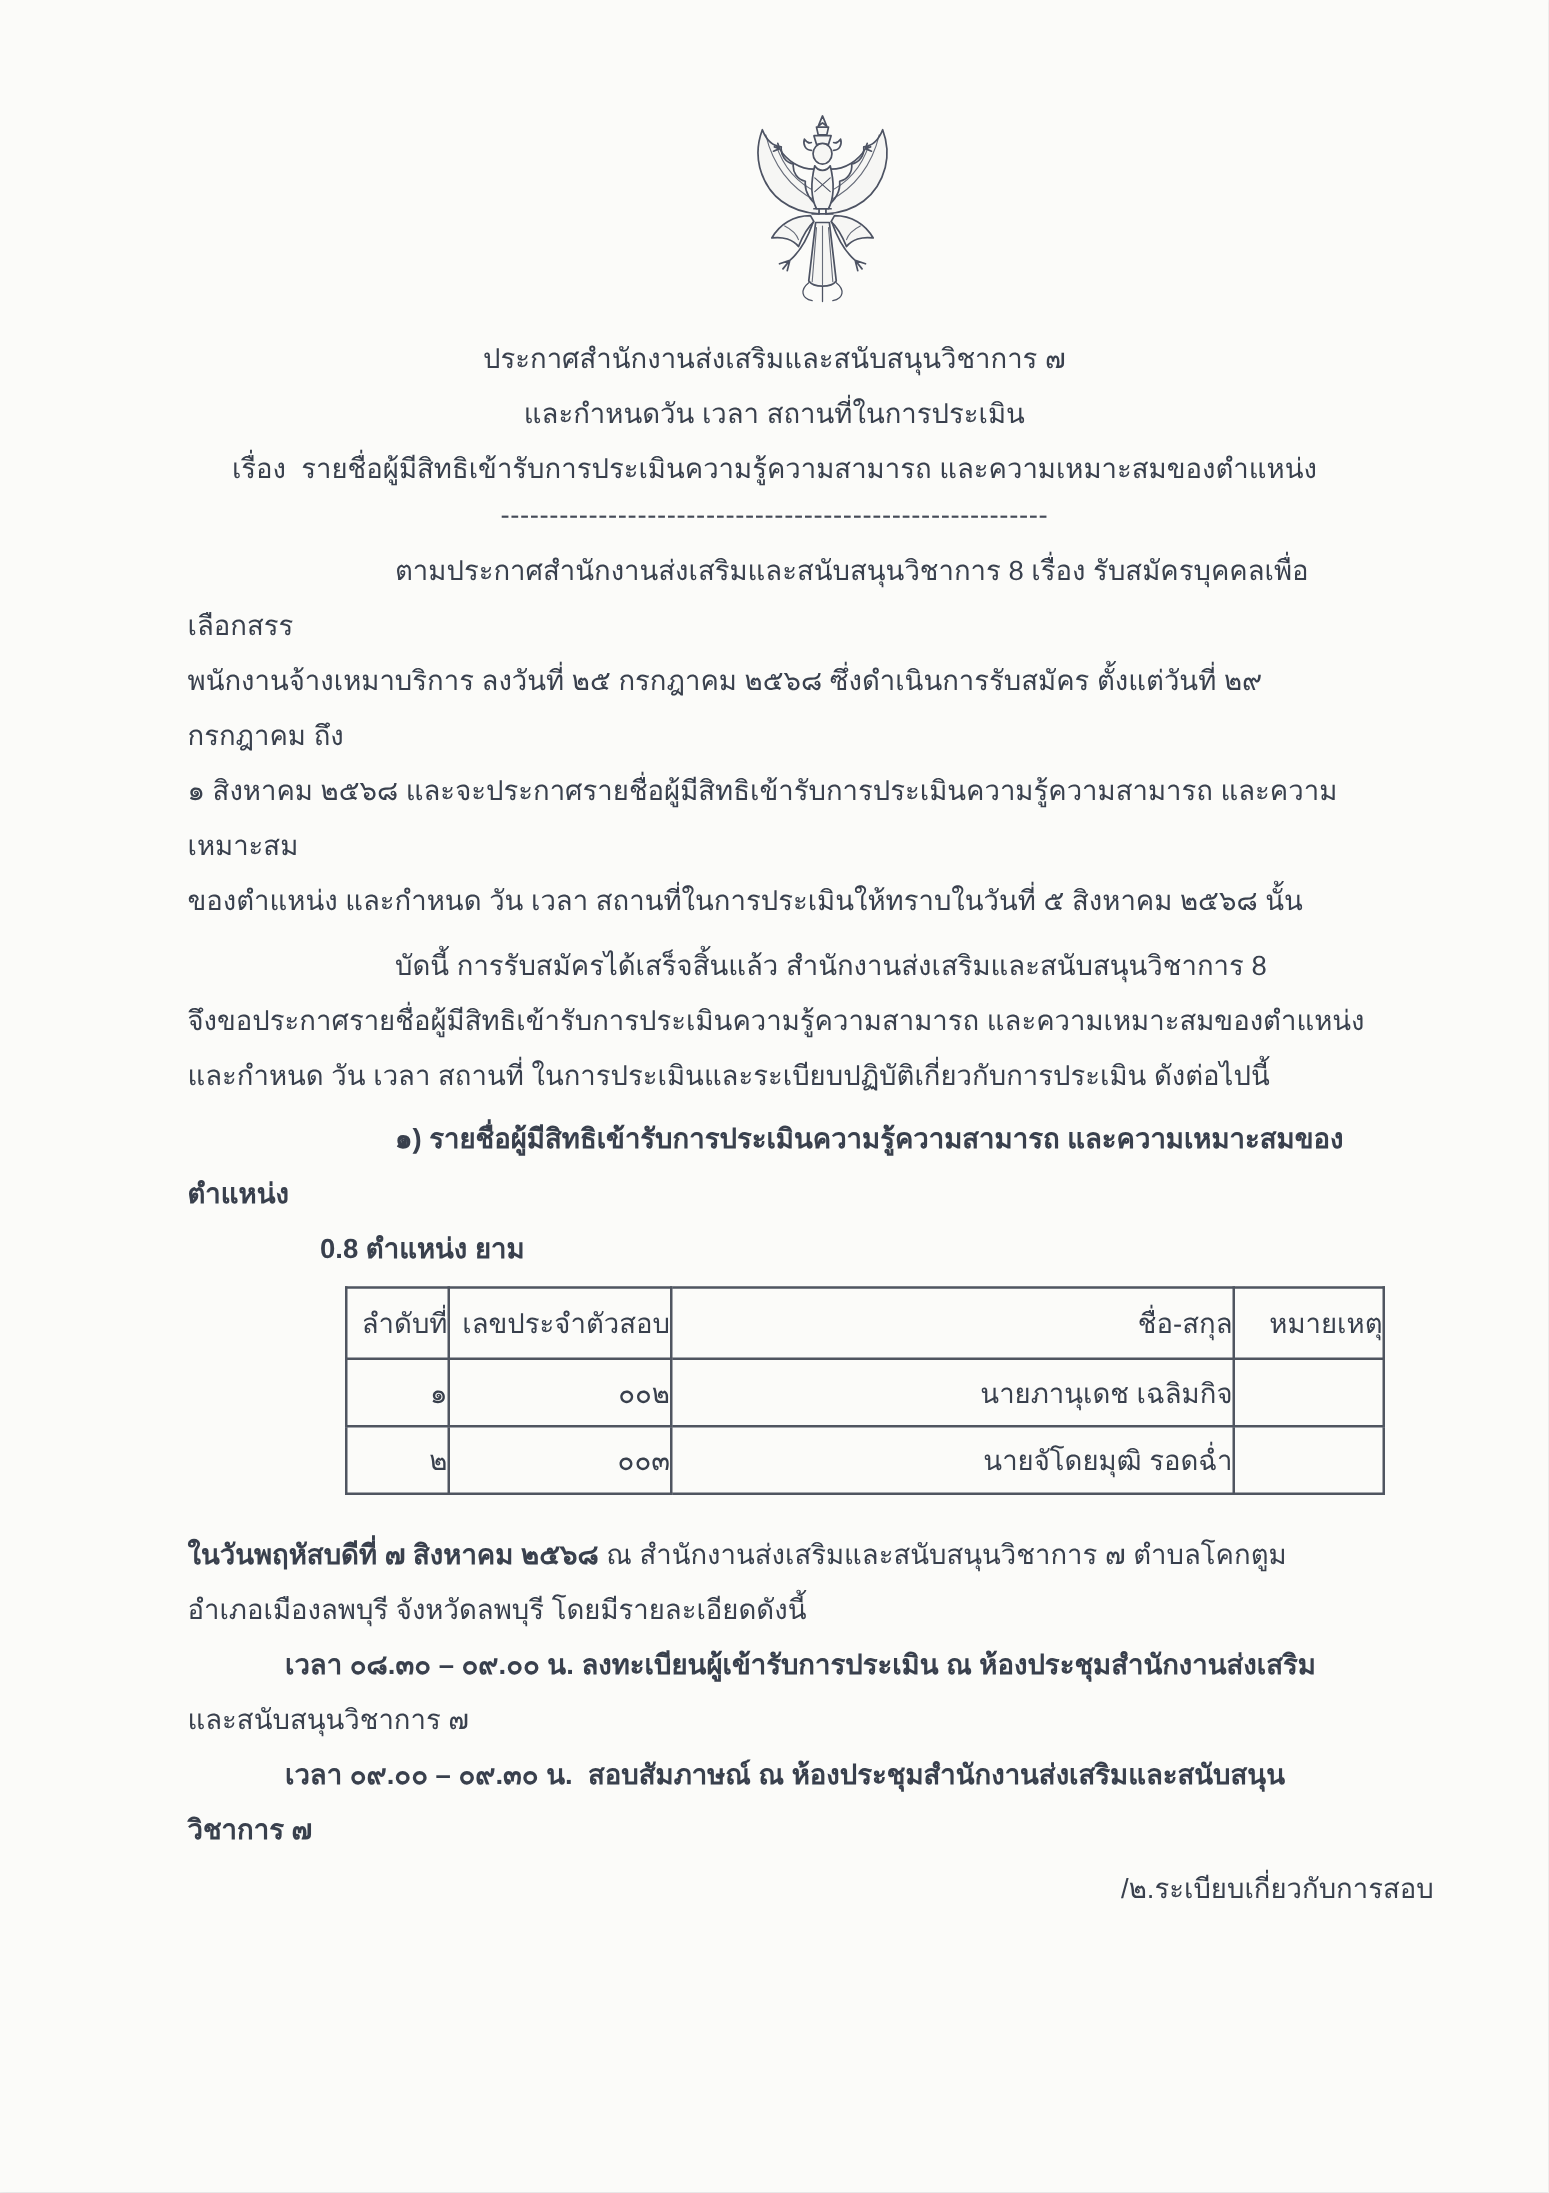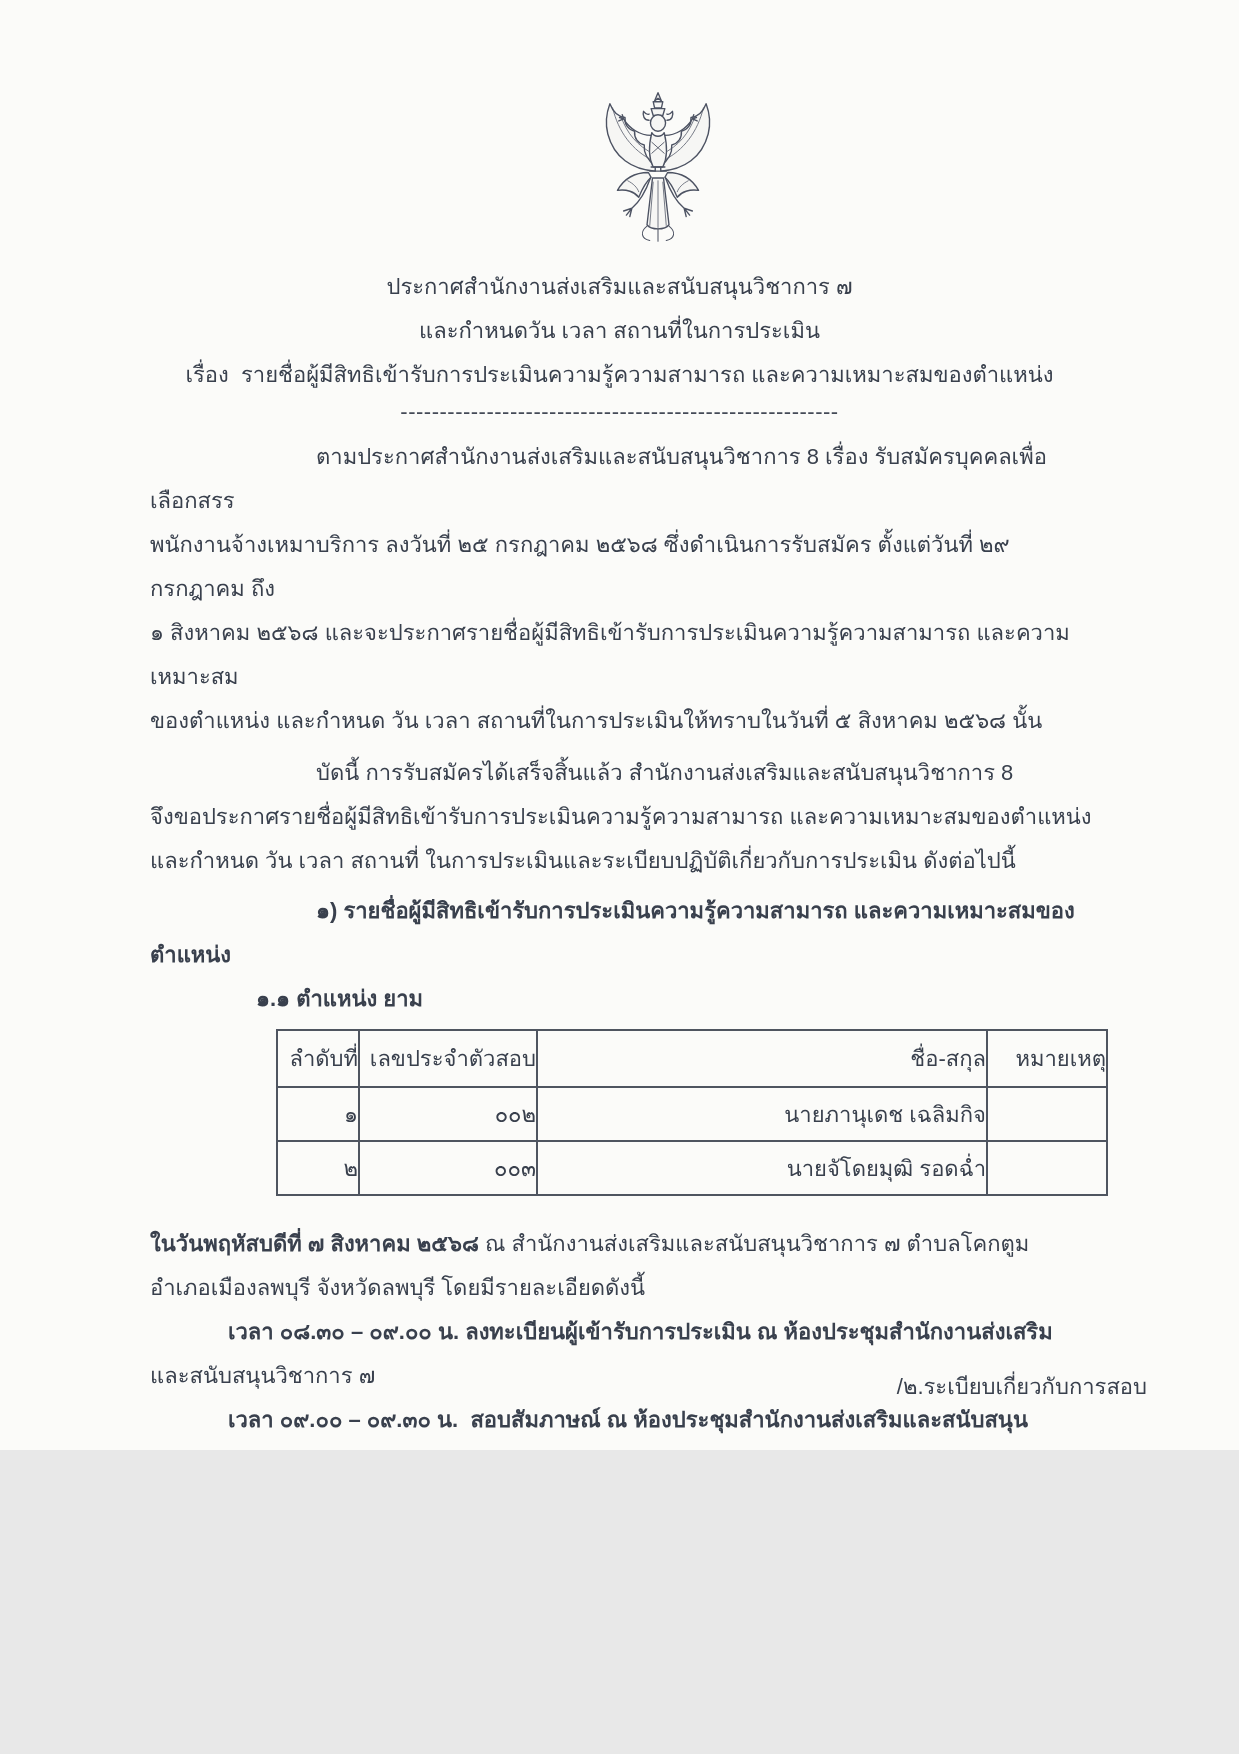--- a/index.html
+++ b/index.html
@@ -1,18 +1,18 @@
 <!DOCTYPE html>
 <html><head>
 <meta charset="utf-8">
 <style>
   html,body{margin:0;padding:0;background:#e8e8e8;}
   .page{
     position:relative;
-    width:1239px;height:1450px;
+    width:1239px;height:1754px;
     background:#fbfbf9;
     color:#39404d;
     font-family:"Liberation Sans","DejaVu Sans",sans-serif;
     font-size:22px;
     overflow:hidden;
     margin:0 auto;
     box-shadow:0 0 4px rgba(0,0,0,.15);
   }
   .emblem{margin:90px auto 0;width:146px;height:165px;transform:translateX(38px);}
   .emblem svg{display:block;width:100%;height:100%;}
@@ -46,21 +46,21 @@
   table.roster td{height:52px;}
   .col-no{width:82px;}
   .col-id{width:178px;}
   .col-name{width:450px;}
   .col-note{width:120px;}
   td.name-cell{text-align:left;padding-left:20px;}
   .closing{margin-top:26px;}
   .schedule{margin-top:0;}
   .footer-note{
     position:absolute;
-    top:1372px;right:92px;
+    top:1496px;right:92px;
     line-height:30px;
     white-space:pre;
   }
 </style>
 </head>
 <body>
 
 <div class="page">
 
   <div class="emblem">
@@ -121,21 +121,21 @@
       <div class="line">ของตำแหน่ง และกำหนด วัน เวลา สถานที่ในการประเมินให้ทราบในวันที่ ๕ สิงหาคม ๒๕๖๘ นั้น</div>
     </div>
 
     <div class="para p2">
       <div class="line indent-lg">บัดนี้ การรับสมัครได้เสร็จสิ้นแล้ว สำนักงานส่งเสริมและสนับสนุนวิชาการ 8</div>
       <div class="line">จึงขอประกาศรายชื่อผู้มีสิทธิเข้ารับการประเมินความรู้ความสามารถ และความเหมาะสมของตำแหน่ง</div>
       <div class="line">และกำหนด วัน เวลา สถานที่ ในการประเมินและระเบียบปฏิบัติเกี่ยวกับการประเมิน ดังต่อไปนี้</div>
     </div>
 
     <div class="line bold indent-lg sec-head">๑) รายชื่อผู้มีสิทธิเข้ารับการประเมินความรู้ความสามารถ และความเหมาะสมของตำแหน่ง</div>
-    <div class="line bold indent-md">๑.๑ ตำแหน่ง ยาม</div>
+    <div class="line bold indent-md">0.8 ตำแหน่ง ยาม</div>
 
     <table class="roster">
       <colgroup>
         <col class="col-no">
           <col class="col-id">
           <col class="col-name">
           <col class="col-note">
       </colgroup>
       <thead>
         <tr>

